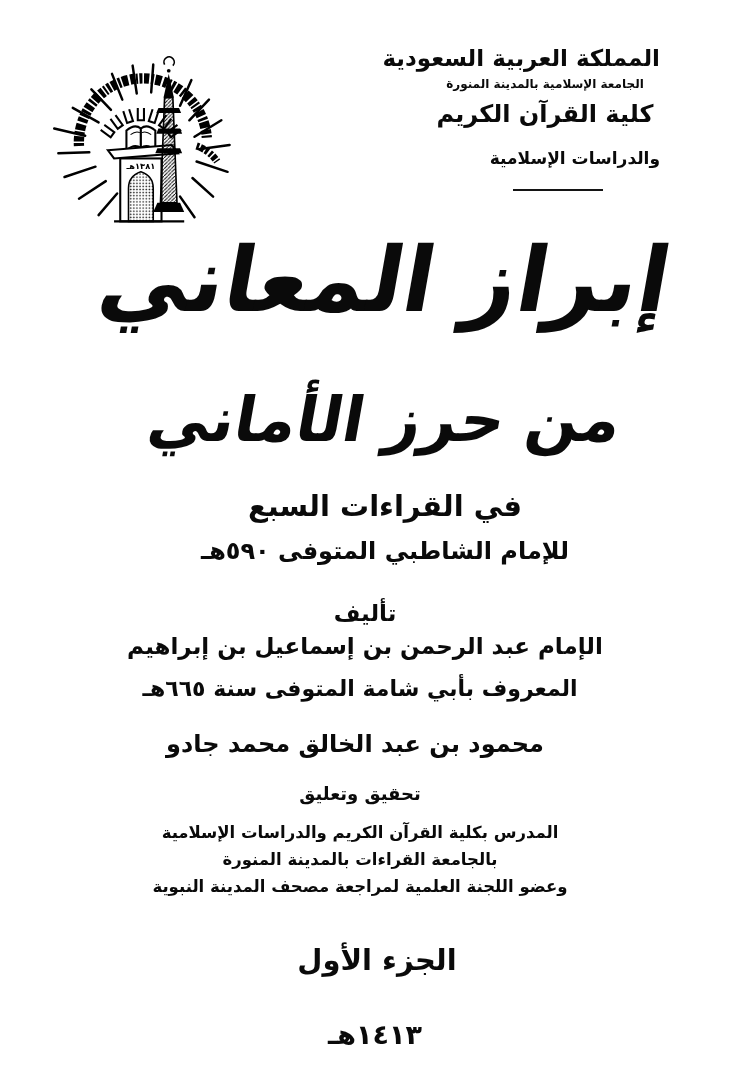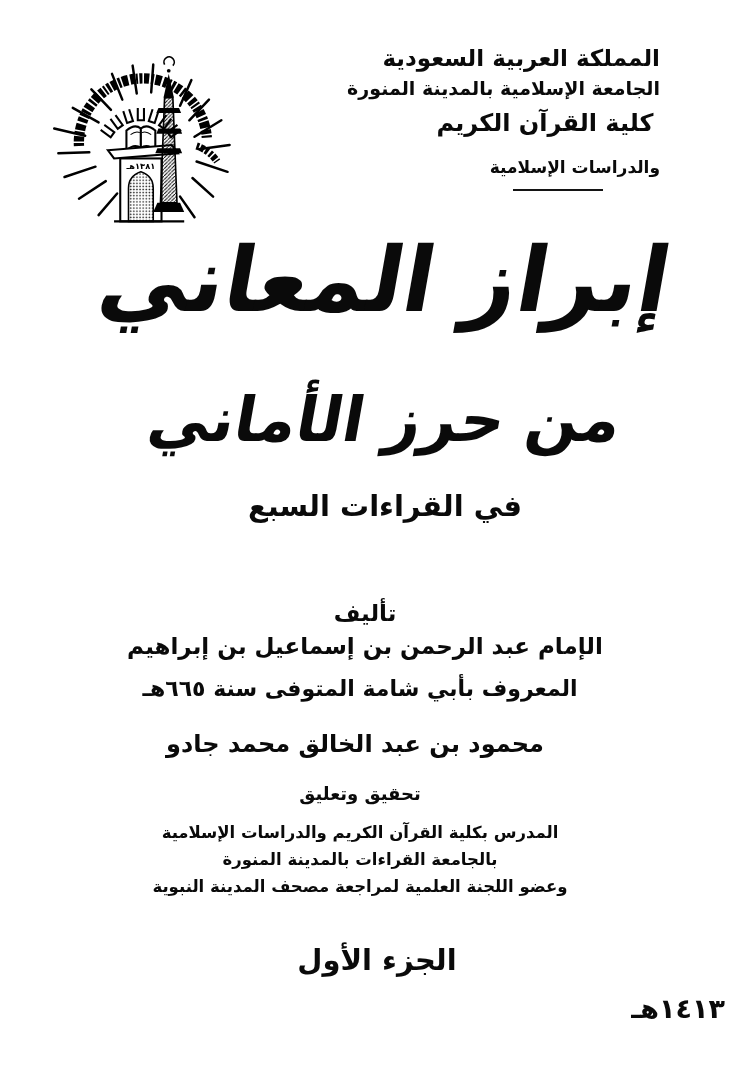--- a/index.html
+++ b/index.html
@@ -5,21 +5,21 @@
   html,body{margin:0;padding:0;background:#e8e8e8;}
   .page{
     position:relative;width:735px;height:1080px;margin:0 auto;
     background:#ffffff;overflow:hidden;color:#0a0a0a;
     font-family:"DejaVu Sans",sans-serif;font-weight:bold;direction:rtl;
   }
   
   .hdr{position:absolute;left:430px;top:44px;width:230px;text-align:center;}
   .hdr-line{line-height:1.25;white-space:nowrap;}
   .hdr-1{font-size:23px;margin-bottom:4px;letter-spacing:-1px;}
-  .hdr-2{font-size:19px;margin-bottom:7px;}
+  .hdr-2{font-size:12px;margin-bottom:7px;}
   .hdr-3{font-size:24px;margin-bottom:19px;}
   .hdr-4{font-size:17px;text-align:right;}
   .hdr-divider{position:absolute;left:513px;top:189px;width:90px;height:0;
     border-top:2px solid #141414;}
   
   .emblem{position:absolute;left:52px;top:46px;width:186px;height:196px;}
   
   .content{position:absolute;left:35px;top:0;width:700px;height:1080px;}
   .line{position:absolute;width:100%;text-align:center;white-space:nowrap;line-height:1.15;}
   .t1{top:228px;font-size:90px;letter-spacing:-4px;transform:skewX(-10deg);}
@@ -28,21 +28,21 @@
   .orig{top:538px;font-size:24px;}
   .talif{top:600px;font-size:23px;transform:translateX(-20px);}
   .author{top:633px;font-size:23px;letter-spacing:-1px;transform:translateX(-20px);}
   .epithet{top:676px;font-size:22px;letter-spacing:-0.5px;transform:translateX(-25px);}
   .tahqiq{top:784px;font-size:18px;transform:translateX(-25px);}
   .editor{top:731px;font-size:24px;letter-spacing:-2px;transform:translateX(-30px);}
   .et1{top:824px;font-size:16.5px;transform:translateX(-25px);}
   .et2{top:851px;font-size:16.5px;transform:translateX(-25px);}
   .et3{top:878px;font-size:16.5px;transform:translateX(-25px);}
   .volume{top:944px;font-size:29px;transform:translateX(-8px);}
-  .hyear{top:993px;font-size:27px;transform:translateX(-10px);text-align:right;}
+  .hyear{top:1019px;font-size:27px;transform:translateX(-10px);}
 </style>
 </head>
 <body>
 
 <div class="page">
 
   <svg class="emblem" viewBox="0 0 180 190" xmlns="http://www.w3.org/2000/svg">
     <defs>
       <pattern id="hx" width="3.5" height="3.5" patternUnits="userSpaceOnUse">
         <path d="M0,3.5 L3.5,0" stroke="#000" stroke-width="0.9"></path>
@@ -123,20 +123,21 @@
     <div class="hdr-line hdr-2">الجامعة الإسلامية بالمدينة المنورة</div>
     <div class="hdr-line hdr-3">كلية القرآن الكريم</div>
     <div class="hdr-line hdr-4">والدراسات الإسلامية</div>
   </div>
   <div class="hdr-divider"></div>
 
   <div class="content">
     <div class="line t1">إبراز المعاني</div>
     <div class="line t2">من حرز الأماني</div>
     <div class="line subject">في القراءات السبع</div>
+    <div class="line orig">للإمام الشاطبي المتوفى ٥٩٠هـ</div>
 
     <div class="line talif">تأليف</div>
     <div class="line author">الإمام عبد الرحمن بن إسماعيل بن إبراهيم</div>
     <div class="line epithet">المعروف بأبي شامة المتوفى سنة ٦٦٥هـ</div>
 
     <div class="line tahqiq">تحقيق وتعليق</div>
     <div class="line editor">محمود بن عبد الخالق محمد جادو</div>
     <div class="line et1">المدرس بكلية القرآن الكريم والدراسات الإسلامية</div>
     <div class="line et2">بالجامعة القراءات بالمدينة المنورة</div>
     <div class="line et3">وعضو اللجنة العلمية لمراجعة مصحف المدينة النبوية</div>

